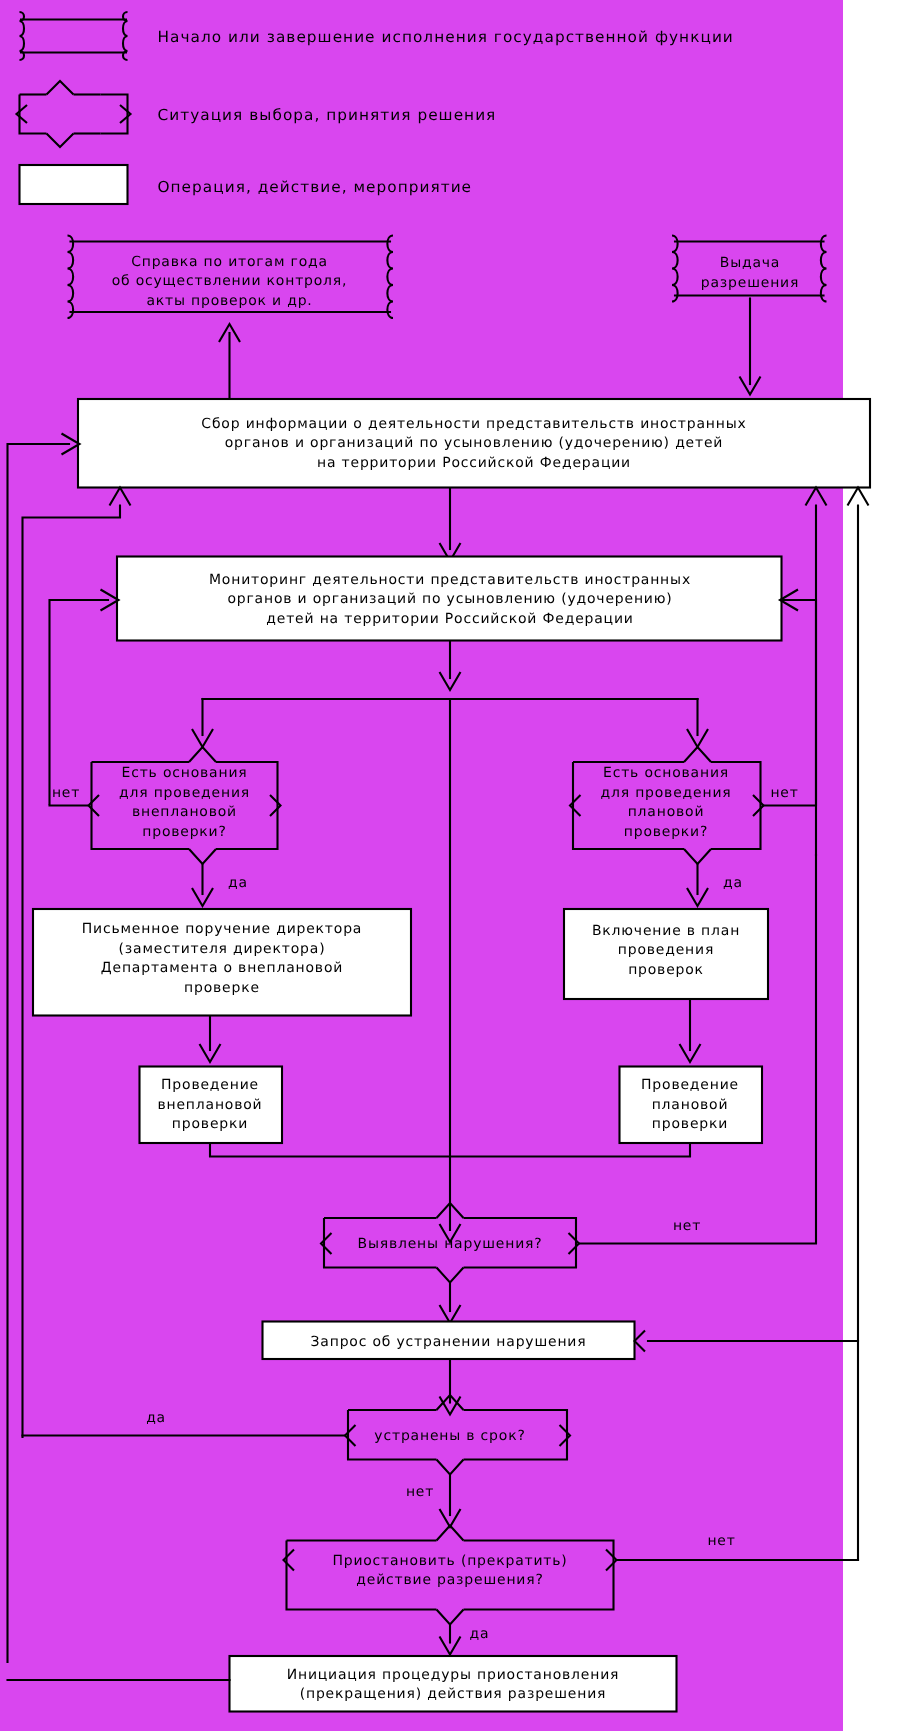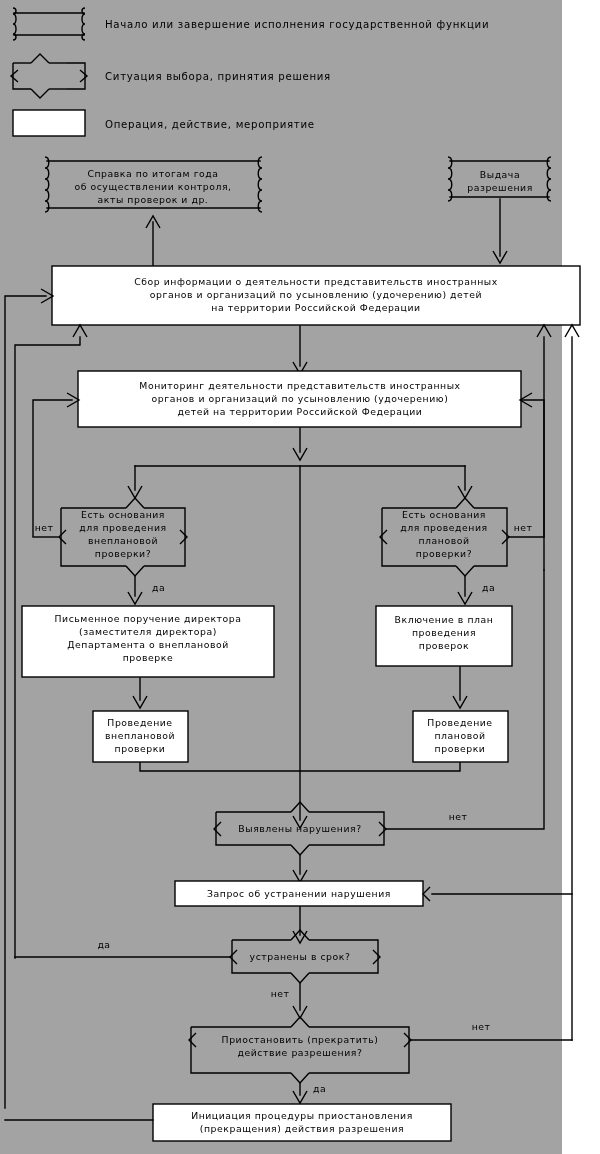--- a/index.html
+++ b/index.html
@@ -1,18 +1,18 @@
 <!DOCTYPE html>
 <html><head>
 <meta charset="utf-8">
 <style>
   html,body{margin:0;padding:0;background:#ffffff;}
   body{width:600px;height:1154px;overflow:hidden;
        font-family:"DejaVu Sans","Liberation Sans",sans-serif;}
-  #stage{position:relative;width:562px;height:1154px;background:#a3a3a3;text-align:center;}
+  #stage{position:relative;width:562px;height:1154px;background:#d946ef;text-align:center;}
   svg#flow{position:absolute;left:0;top:0;width:600px;height:1154px;}
   .ln{stroke:#000;stroke-width:1.4;fill:none;stroke-linecap:square;}
   .bx{stroke:#000;stroke-width:1.4;fill:#fff;}
   .nb{stroke:#000;stroke-width:1.4;fill:none;}
   .tx{font-family:"DejaVu Sans","Liberation Sans",sans-serif;
       font-size:9.3px;fill:#000;letter-spacing:0.55px;}
   .tx-legend{font-family:"DejaVu Sans","Liberation Sans",sans-serif;
       font-size:10.2px;fill:#000;letter-spacing:0.7px;}
   .tx-lbl{font-family:"DejaVu Sans","Liberation Sans",sans-serif;
       font-size:9.3px;fill:#000;letter-spacing:0.5px;}

